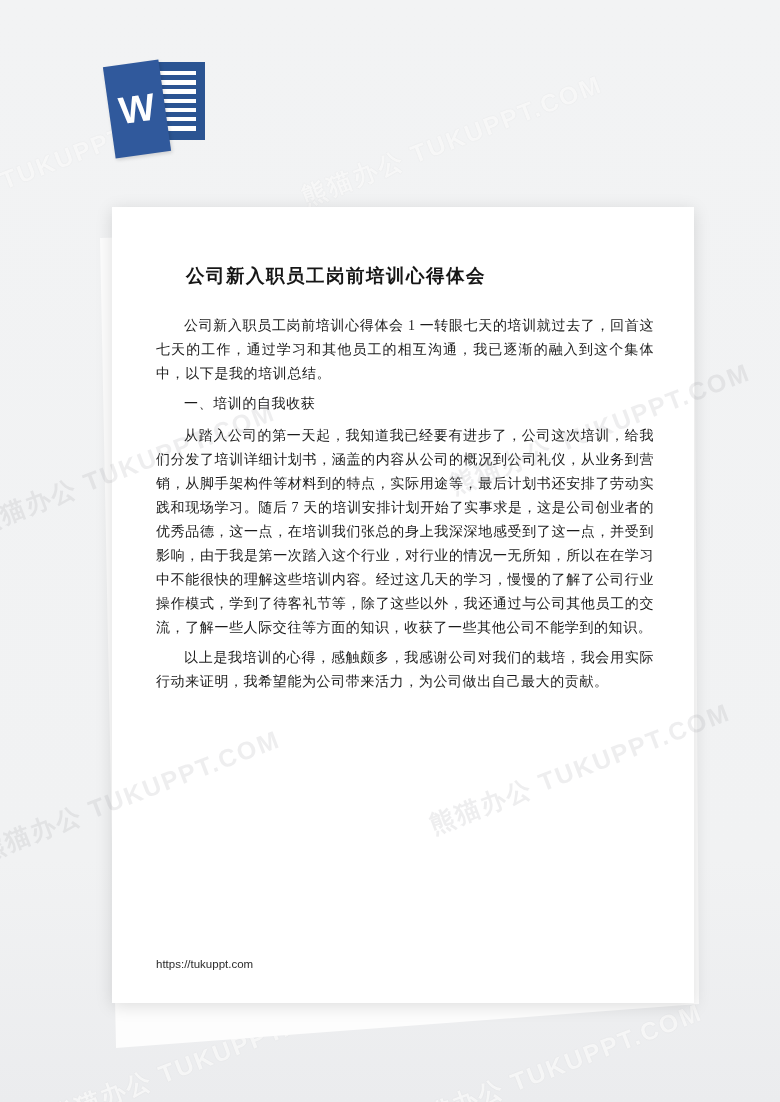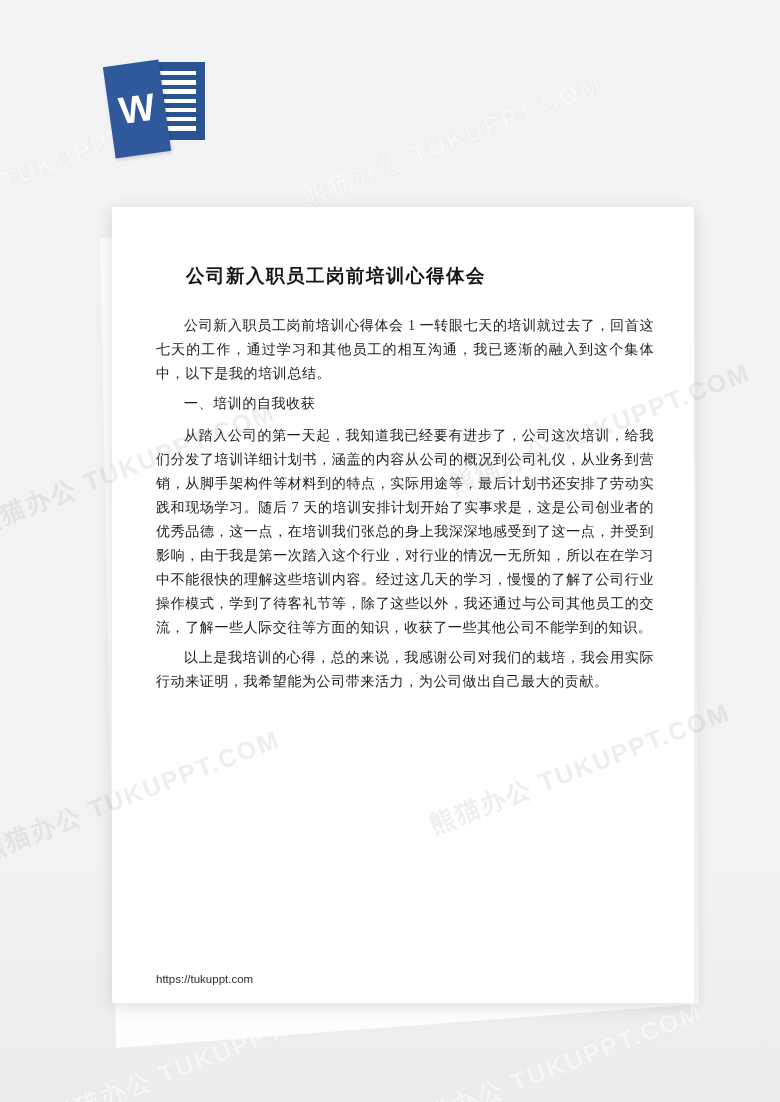--- a/index.html
+++ b/index.html
@@ -67,21 +67,21 @@
     margin:0 0 26px 30px;
     font-size:18.5px;font-weight:700;letter-spacing:1.5px;color:#161616;
   }
   .doc-p{
     margin:0 0 6px 0;text-indent:2em;text-align:justify;
     font-size:14px;line-height:24px;letter-spacing:0.6px;
     font-weight:500;
   }
   .doc-h{margin-top:4px;margin-bottom:8px;}
   .doc-footer{
-    position:absolute;left:44px;bottom:18px;z-index:5;
+    position:absolute;left:44px;bottom:33px;z-index:5;
     font:500 11.5px "Liberation Sans","DejaVu Sans",sans-serif;color:#2b2b2b;
     text-decoration:none;cursor:pointer;
   }
 </style>
 </head>
 <body>
 
 <div class="wm wm-light" style="left:-118px;top:150px;">熊猫办公 TUKUPPT.COM</div>
 <div class="wm wm-light" style="left:292px;top:124px;">熊猫办公 TUKUPPT.COM</div>
 <div class="wm wm-light" style="left:40px;top:1044px;">熊猫办公 TUKUPPT.COM</div>
@@ -104,21 +104,21 @@
   <div class="sheet2"></div>
 </div>
 
 <div class="page-main">
   <div class="doc">
     <h1 class="doc-title">公司新入职员工岗前培训心得体会</h1>
     <div>
         <p class="doc-p">公司新入职员工岗前培训心得体会 1 一转眼七天的培训就过去了，回首这七天的工作，通过学习和其他员工的相互沟通，我已逐渐的融入到这个集体中，以下是我的培训总结。</p>
         <p class="doc-p doc-h">一、培训的自我收获</p>
         <p class="doc-p">从踏入公司的第一天起，我知道我已经要有进步了，公司这次培训，给我们分发了培训详细计划书，涵盖的内容从公司的概况到公司礼仪，从业务到营销，从脚手架构件等材料到的特点，实际用途等，最后计划书还安排了劳动实践和现场学习。随后 7 天的培训安排计划开始了实事求是，这是公司创业者的优秀品德，这一点，在培训我们张总的身上我深深地感受到了这一点，并受到影响，由于我是第一次踏入这个行业，对行业的情况一无所知，所以在在学习中不能很快的理解这些培训内容。经过这几天的学习，慢慢的了解了公司行业操作模式，学到了待客礼节等，除了这些以外，我还通过与公司其他员工的交流，了解一些人际交往等方面的知识，收获了一些其他公司不能学到的知识。</p>
-        <p class="doc-p">以上是我培训的心得，总的来说，我感谢公司对我们的栽培，我会用实际行动来证明，我希望能为公司带来活力，为公司做出自己最大的贡献。</p>
+        <p class="doc-p">以上是我培训的心得，感触颇多，我感谢公司对我们的栽培，我会用实际行动来证明，我希望能为公司带来活力，为公司做出自己最大的贡献。</p>
       </div>
   </div>
   <a class="doc-footer">https://tukuppt.com</a>
 </div>
 
 <div class="wm wm-dark" style="left:-35px;top:452px;">熊猫办公 TUKUPPT.COM</div>
 <div class="wm wm-dark" style="left:440px;top:412px;">熊猫办公 TUKUPPT.COM</div>
 <div class="wm wm-dark" style="left:-30px;top:779px;">熊猫办公 TUKUPPT.COM</div>
 <div class="wm wm-dark" style="left:420px;top:752px;">熊猫办公 TUKUPPT.COM</div>
 

